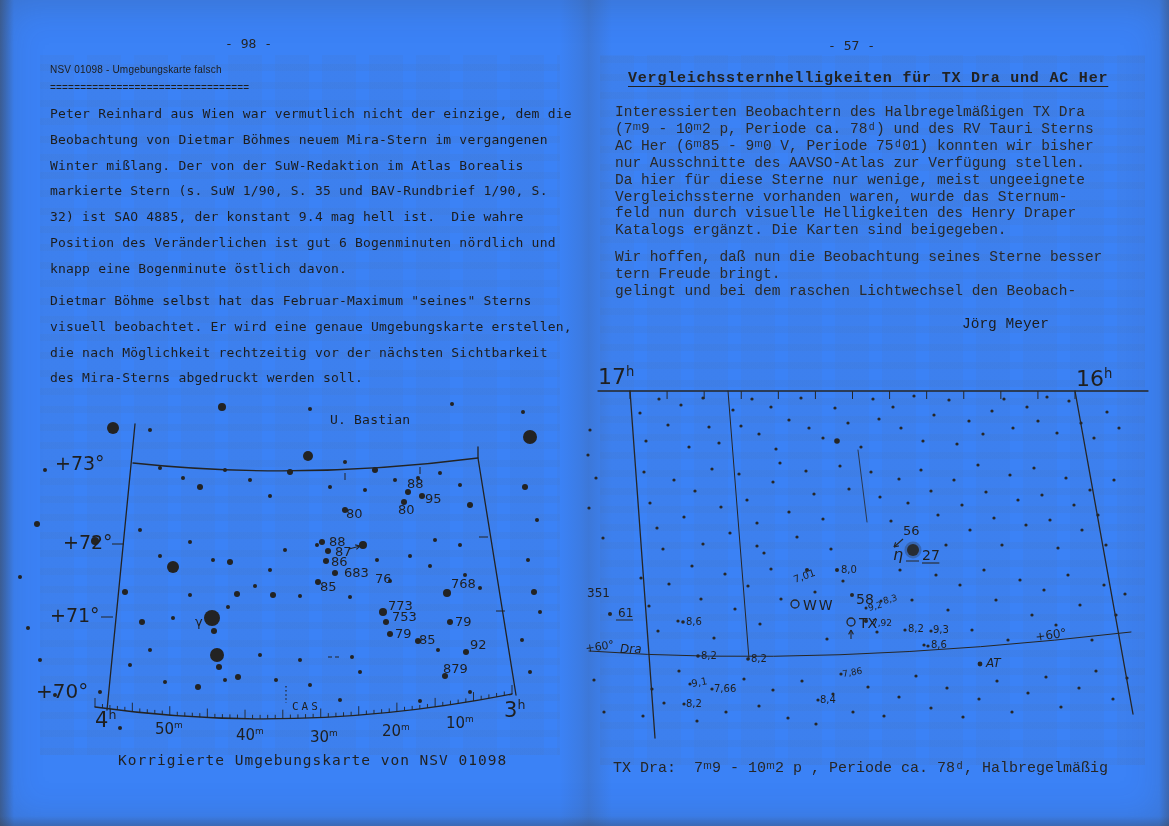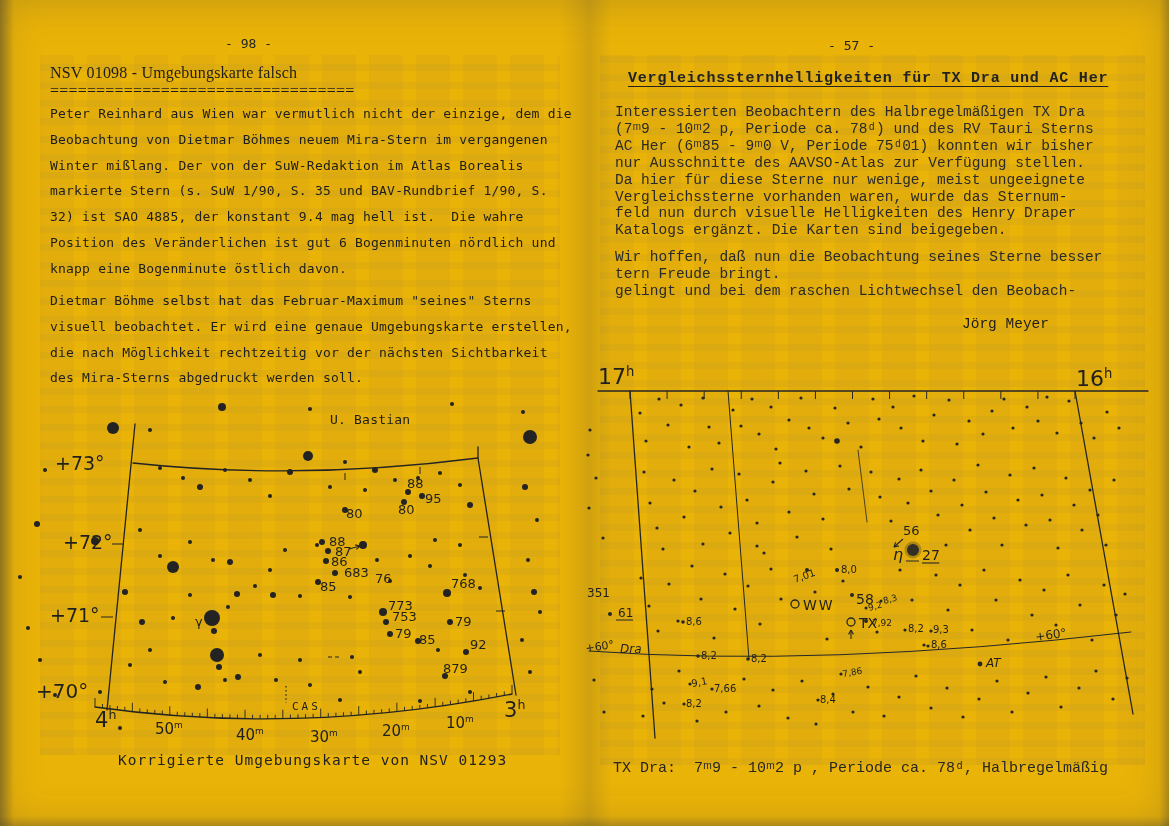--- a/index.html
+++ b/index.html
@@ -1,21 +1,21 @@
 <!DOCTYPE html>
 <html><head>
 <meta charset="utf-8">
 <style>
   html,body{margin:0;padding:0;background:#9a9894;}
-  .scan{position:relative;width:1169px;height:826px;background:#eab308;overflow:hidden;
+  .scan{position:relative;width:1169px;height:826px;background:#3b82f6;overflow:hidden;
         font-family:"DejaVu Sans Mono","DejaVu Sans",monospace;box-shadow:inset 0 0 40px rgba(60,58,54,.25);}
   .txt{position:absolute;white-space:pre;color:#1d1d1d;}
   
   .lp-body{font-family:"DejaVu Sans Mono","DejaVu Sans",monospace;font-size:13px;letter-spacing:.2px;line-height:25.8px;}
-  .lp-title{font-family:Liberation Serif, serif;font-size:16px;letter-spacing:.2px;}
+  .lp-title{font-family:Liberation Sans, sans-serif;font-size:10px;letter-spacing:.2px;}
   .pnum{font-family:"DejaVu Sans Mono","DejaVu Sans",monospace;font-size:13px;color:#242424;}
   
   .rp-body{font-family:"Liberation Mono","DejaVu Sans",monospace;font-size:14.5px;line-height:16.9px;color:#2a2a2a;}
   .rp-title{font-family:"Liberation Mono","DejaVu Sans",monospace;font-size:15px;font-weight:bold;letter-spacing:.8px;
             text-decoration:underline;text-underline-offset:4px;color:#222;}
   .caption{font-family:"DejaVu Sans Mono","DejaVu Sans",monospace;}
   .cap-l{font-size:14.5px;letter-spacing:1px;color:#222;}
   .cap-r{font-family:"Liberation Mono","DejaVu Sans",monospace;font-size:15px;color:#262626;}
   .sig{color:#1d1d1d;margin-top:17px;}
   
@@ -259,21 +259,21 @@
       <text x="451" y="588" font-size="13" font-family="&quot;DejaVu Sans&quot;, sans-serif"><tspan>768</tspan></text>
       <text x="388" y="610" font-size="13" font-family="&quot;DejaVu Sans&quot;, sans-serif"><tspan>773</tspan></text>
       <text x="392" y="621" font-size="13" font-family="&quot;DejaVu Sans&quot;, sans-serif"><tspan>753</tspan></text>
       <text x="455" y="626" font-size="13" font-family="&quot;DejaVu Sans&quot;, sans-serif"><tspan>79</tspan></text>
       <text x="395" y="638" font-size="13" font-family="&quot;DejaVu Sans&quot;, sans-serif"><tspan>79</tspan></text>
       <text x="419" y="644" font-size="13" font-family="&quot;DejaVu Sans&quot;, sans-serif"><tspan>85</tspan></text>
       <text x="470" y="649" font-size="13" font-family="&quot;DejaVu Sans&quot;, sans-serif"><tspan>92</tspan></text>
       <text x="443" y="673" font-size="13" font-family="&quot;DejaVu Sans&quot;, sans-serif"><tspan>879</tspan></text>
     </svg>
 
-  <div class="txt caption cap-l" style="left:118px;top:752px;">Korrigierte Umgebungskarte von NSV 01293</div>
+  <div class="txt caption cap-l" style="left:118px;top:752px;">Korrigierte Umgebungskarte von NSV 01098</div>
 
   <div class="txt pnum" style="left:828px;top:38px;">- 57 -</div>
 
   <div class="txt rp-title" style="left:628px;top:70px;">Vergleichssternhelligkeiten für TX Dra und AC Her</div>
 
   <div class="txt rp-body" style="left:615px;top:104px;"><div>Interessierten Beobachtern des Halbregelmäßigen TX Dra</div><div>(7ᵐ9 - 10ᵐ2 p, Periode ca. 78ᵈ) und des RV Tauri Sterns</div><div>AC Her (6ᵐ85 - 9ᵐ0 V, Periode 75ᵈ01) konnten wir bisher</div><div>nur Ausschnitte des AAVSO-Atlas zur Verfügung stellen.</div><div>Da hier für diese Sterne nur wenige, meist ungeeignete</div><div>Vergleichssterne vorhanden waren, wurde das Sternum-</div><div>feld nun durch visuelle Helligkeiten des Henry Draper</div><div>Katalogs ergänzt. Die Karten sind beigegeben.</div></div>
   <div class="txt rp-body" style="left:615px;top:249px;"><div>Wir hoffen, daß nun die Beobachtung seines Sterne besser</div><div>tern Freude bringt.</div><div>gelingt und bei dem raschen Lichtwechsel den Beobach-</div></div>
 
   <div class="txt rp-body sig" style="left:962px;top:299px;">Jörg Meyer</div>
 

